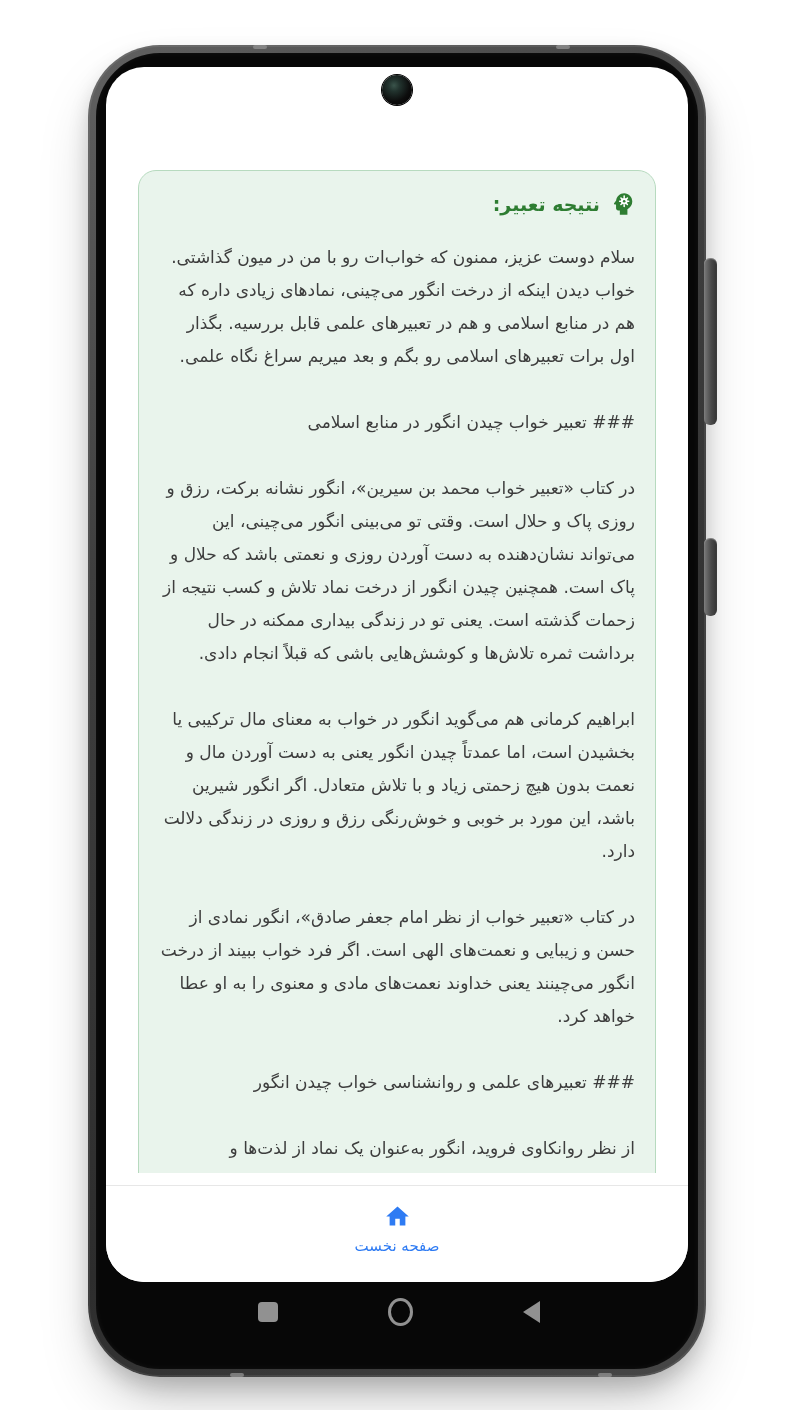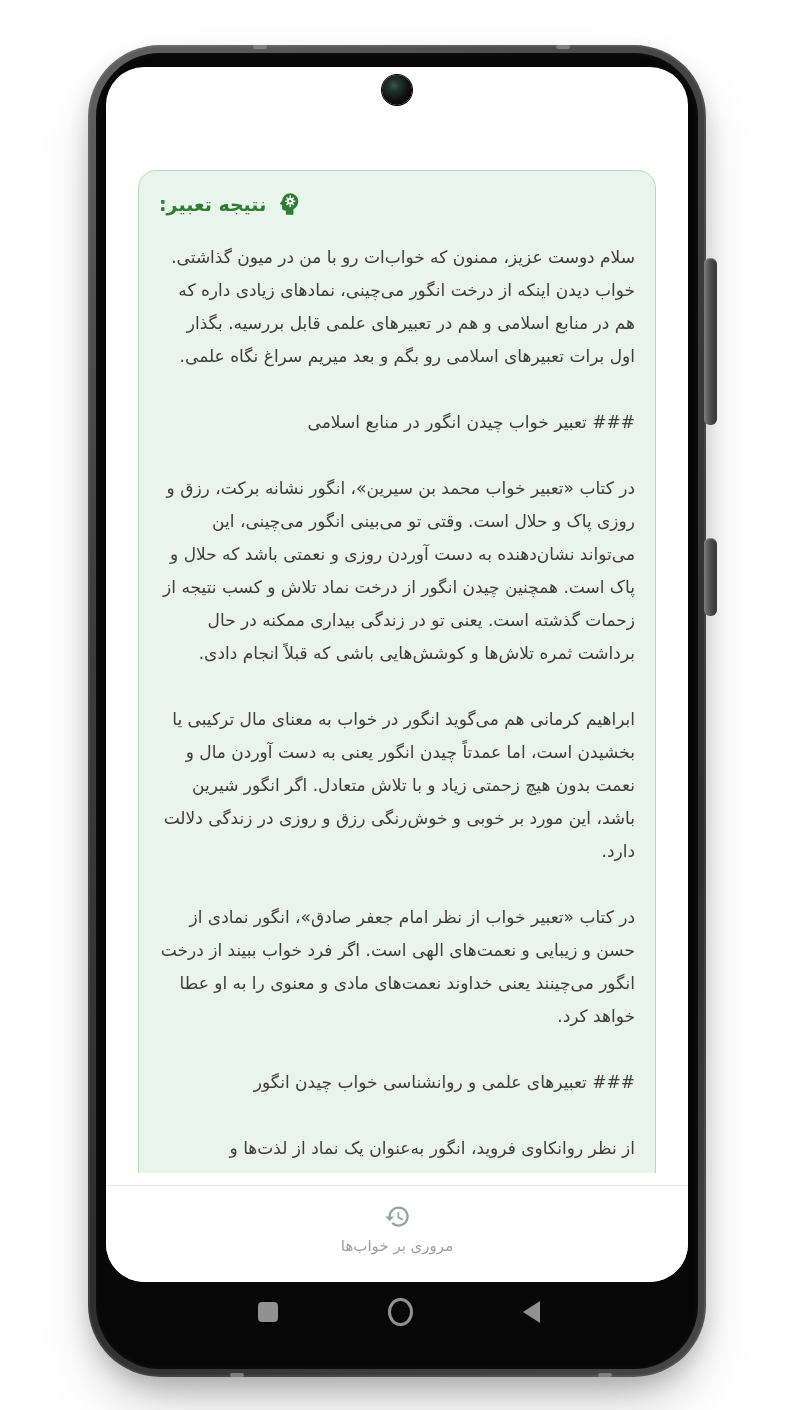--- a/index.html
+++ b/index.html
@@ -32,21 +32,21 @@
   .camera{position:absolute;left:50%;transform:translateX(-50%);top:8px;
           width:30px;height:30px;border-radius:50%;
           background:radial-gradient(circle at 40% 35%,#3a544b 0%,#22332e 22%,#0c0c0c 60%,#000 100%);
           box-shadow:0 0 0 1px #000;}
 
   
   .viewport{position:absolute;left:0;top:0;right:0;height:1106px;overflow:hidden;}
   .card{box-sizing:border-box;width:518px;margin:103px auto 0;height:1500px;
         background:#e9f4ec;border:1.5px solid #b7dabf;border-radius:18px;
         padding:20px 20px;direction:rtl;}
-  .card-head{display:flex;align-items:center;gap:9px;direction:rtl;justify-content:flex-end;}
+  .card-head{display:flex;align-items:center;gap:9px;direction:rtl;}
   .card-title{color:#2e7d32;font-weight:bold;font-size:19px;}
   .card-body{margin-top:24px;color:#3d3d3d;font-size:17px;line-height:33px;
              text-align:right;white-space:pre-line;direction:rtl;}
 
   .bottom-nav{position:absolute;left:0;right:0;bottom:0;height:96px;
               background:#fff;border-top:1px solid #e7e7e7;
               display:flex;direction:rtl;}
   .nav-item{flex:1;display:flex;flex-direction:column;align-items:center;
             padding-top:17px;gap:7px;font-size:15px;cursor:pointer;}
   .nav-item.active{color:#2e7bf3;}
@@ -108,27 +108,27 @@
 
 در کتاب «تعبیر خواب از نظر امام جعفر صادق»، انگور نمادی از حسن و زیبایی و نعمت‌های الهی است. اگر فرد خواب ببیند از درخت انگور می‌چینند یعنی خداوند نعمت‌های مادی و معنوی را به او عطا خواهد کرد.
 
 ### تعبیرهای علمی و روانشناسی خواب چیدن انگور
 
 از نظر روانکاوی فروید، انگور به‌عنوان یک نماد از لذت‌ها و خواسته‌های واقعی روان که سرکوب شده تلقی می‌شود. دیدن</div>
       </div>
     </div>
 
     <div class="bottom-nav">
-      <div class="nav-item inactive">
+      <div class="nav-item active">
         <span style="display:inline-flex;">
           <svg width="27" height="27" viewBox="0 0 24 24">
-            <path d="M13 3c-4.97 0-9 4.03-9 9H1l3.89 3.89.07.14L9 12H6c0-3.87 3.13-7 7-7s7 3.13 7 7-3.13 7-7 7c-1.93 0-3.68-.79-4.94-2.06l-1.42 1.42C8.27 19.99 10.51 21 13 21c4.97 0 9-4.03 9-9s-4.03-9-9-9zm-1 5v5l4.28 2.54.72-1.21-3.5-2.08V8z" fill="#9aa0a6"></path>
+            <path d="M10 20v-6h4v6h5v-8h3L12 3 2 12h3v8z" fill="#2e7bf3"></path>
           </svg>
         </span>
-        <span>مروری بر خواب‌ها</span>
+        <span>صفحه نخست</span>
       </div>
     </div>
   </div>
 
   <div class="chin">
     <div class="btn-recents"></div>
     <div class="btn-home"></div>
     <div class="btn-back"></div>
   </div>
 </div>

